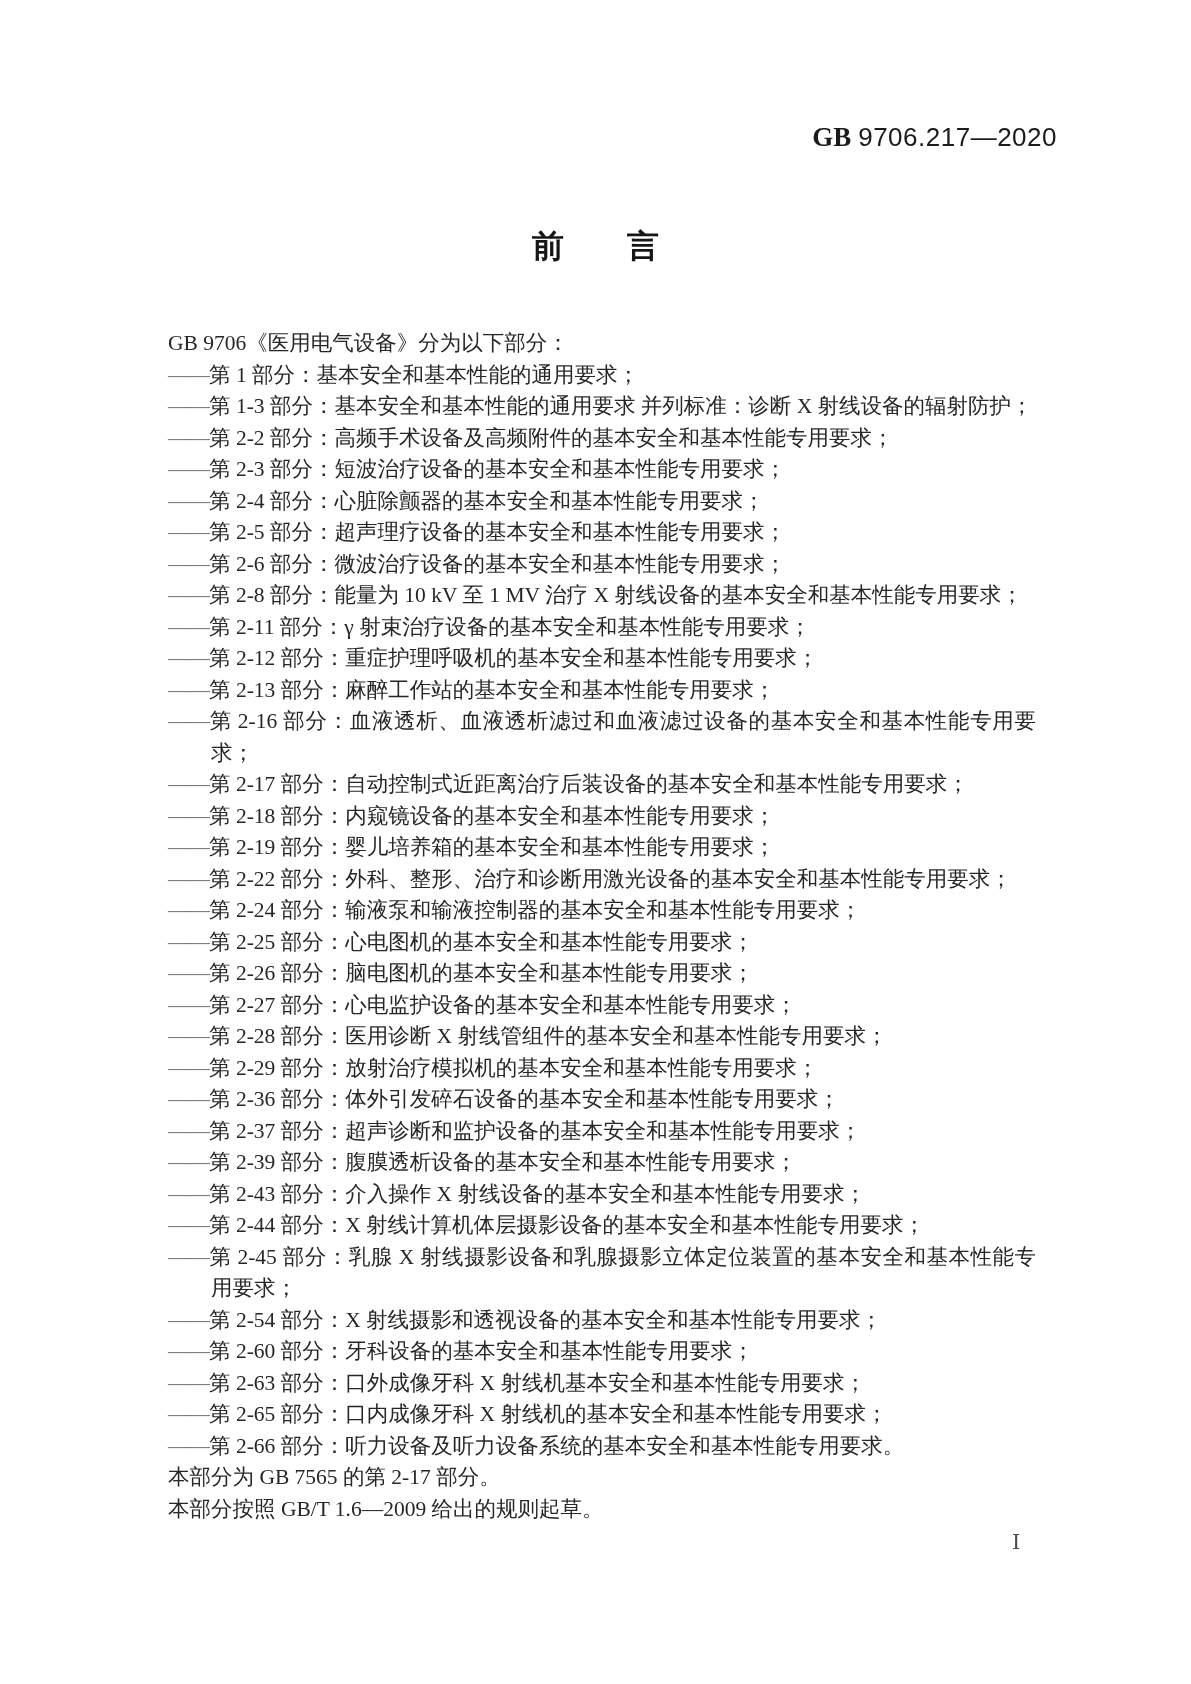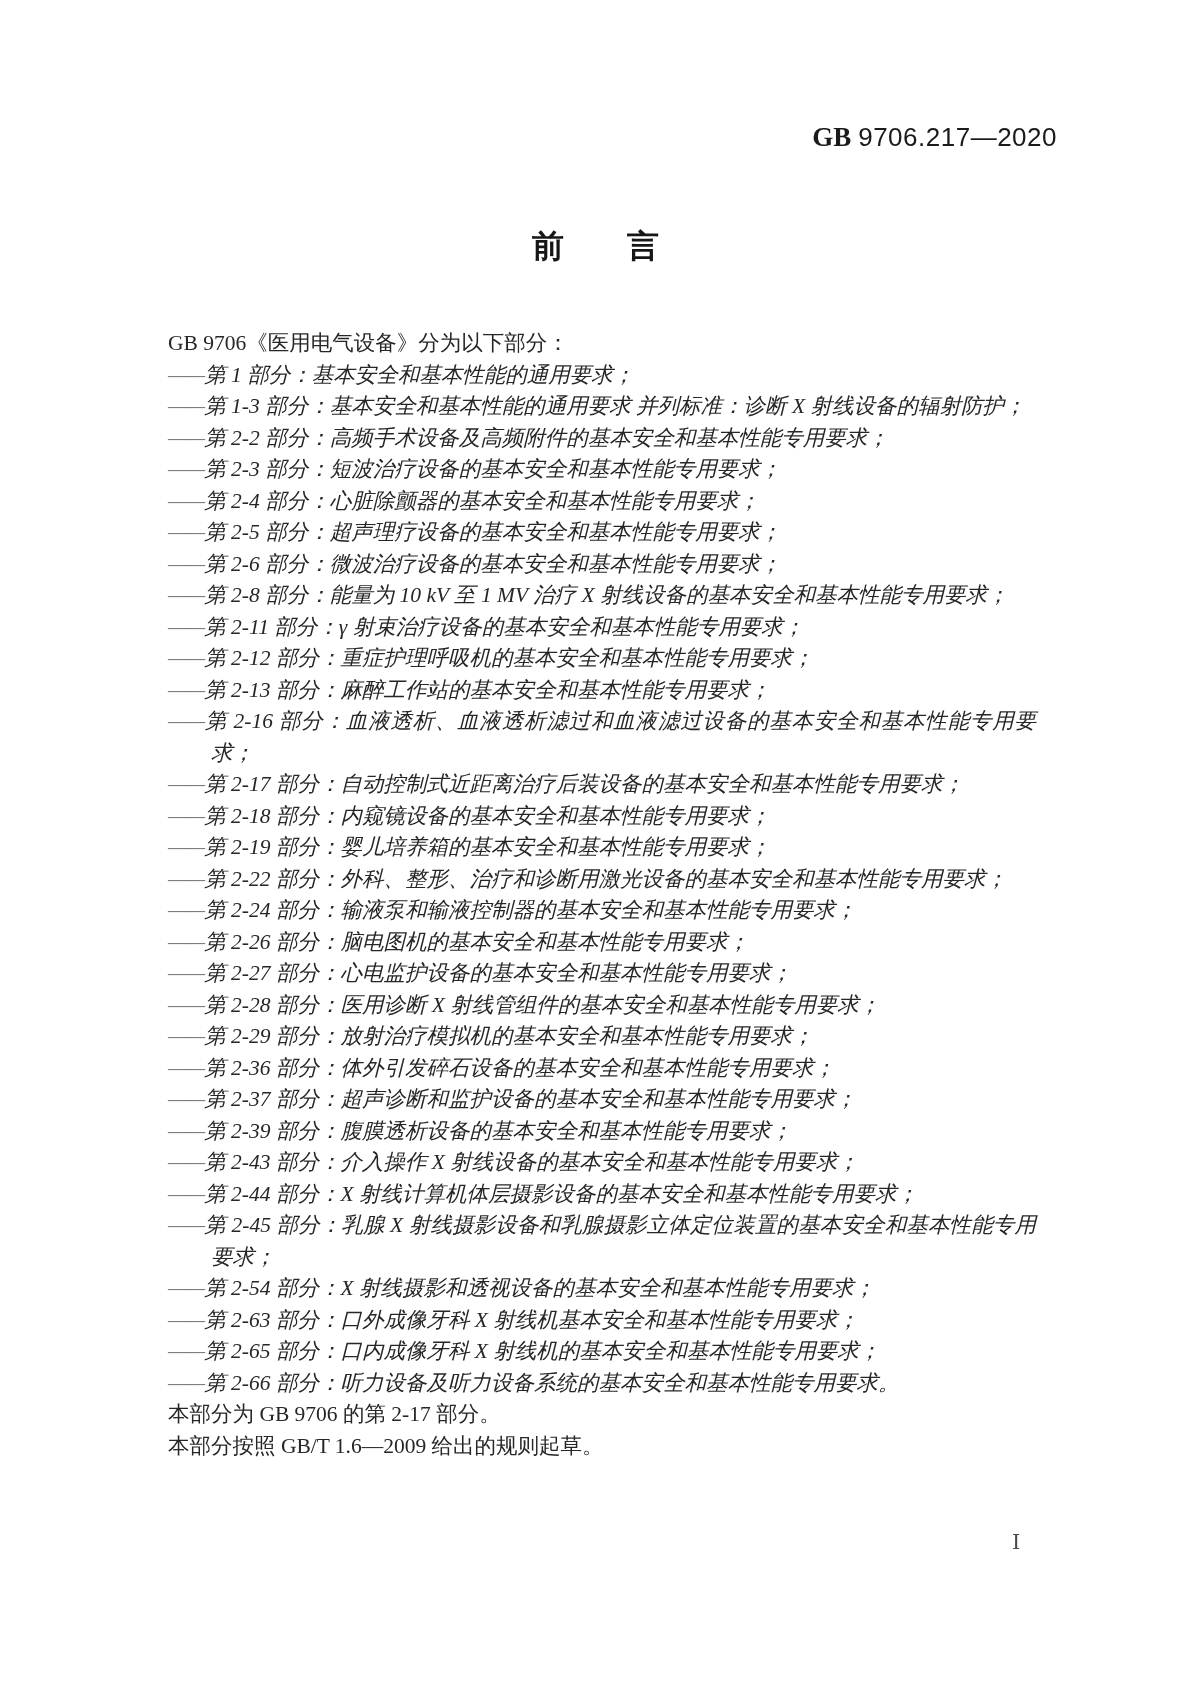--- a/index.html
+++ b/index.html
@@ -51,21 +51,20 @@
     position:absolute;
     left:168px; top:328px; width:868px;
     font-size:21.5px;
     line-height:31.5px;
   }
   .content p { margin:0; }
   .part-item {
     padding-left:43px;
     text-indent:-43px;
     text-align:justify;
-    font-style:italic;
   }
   .dash { color:#767676; letter-spacing:-1px; }
 
   
   .page-number {
     position:absolute;
     top:1530px; left:1012px;
     font-size:21px;
     line-height:24px;
     color:#4a4a4a;
@@ -99,34 +98,36 @@
         <p class="part-item"><span class="dash">——</span>第 2-8 部分：能量为 10 kV 至 1 MV 治疗 X 射线设备的基本安全和基本性能专用要求；</p>
         <p class="part-item"><span class="dash">——</span>第 2-11 部分：γ 射束治疗设备的基本安全和基本性能专用要求；</p>
         <p class="part-item"><span class="dash">——</span>第 2-12 部分：重症护理呼吸机的基本安全和基本性能专用要求；</p>
         <p class="part-item"><span class="dash">——</span>第 2-13 部分：麻醉工作站的基本安全和基本性能专用要求；</p>
         <p class="part-item"><span class="dash">——</span>第 2-16 部分：血液透析、血液透析滤过和血液滤过设备的基本安全和基本性能专用要求；</p>
         <p class="part-item"><span class="dash">——</span>第 2-17 部分：自动控制式近距离治疗后装设备的基本安全和基本性能专用要求；</p>
         <p class="part-item"><span class="dash">——</span>第 2-18 部分：内窥镜设备的基本安全和基本性能专用要求；</p>
         <p class="part-item"><span class="dash">——</span>第 2-19 部分：婴儿培养箱的基本安全和基本性能专用要求；</p>
         <p class="part-item"><span class="dash">——</span>第 2-22 部分：外科、整形、治疗和诊断用激光设备的基本安全和基本性能专用要求；</p>
         <p class="part-item"><span class="dash">——</span>第 2-24 部分：输液泵和输液控制器的基本安全和基本性能专用要求；</p>
+        <p class="part-item"><span class="dash">——</span>第 2-25 部分：心电图机的基本安全和基本性能专用要求；</p>
         <p class="part-item"><span class="dash">——</span>第 2-26 部分：脑电图机的基本安全和基本性能专用要求；</p>
         <p class="part-item"><span class="dash">——</span>第 2-27 部分：心电监护设备的基本安全和基本性能专用要求；</p>
         <p class="part-item"><span class="dash">——</span>第 2-28 部分：医用诊断 X 射线管组件的基本安全和基本性能专用要求；</p>
         <p class="part-item"><span class="dash">——</span>第 2-29 部分：放射治疗模拟机的基本安全和基本性能专用要求；</p>
         <p class="part-item"><span class="dash">——</span>第 2-36 部分：体外引发碎石设备的基本安全和基本性能专用要求；</p>
         <p class="part-item"><span class="dash">——</span>第 2-37 部分：超声诊断和监护设备的基本安全和基本性能专用要求；</p>
         <p class="part-item"><span class="dash">——</span>第 2-39 部分：腹膜透析设备的基本安全和基本性能专用要求；</p>
         <p class="part-item"><span class="dash">——</span>第 2-43 部分：介入操作 X 射线设备的基本安全和基本性能专用要求；</p>
         <p class="part-item"><span class="dash">——</span>第 2-44 部分：X 射线计算机体层摄影设备的基本安全和基本性能专用要求；</p>
         <p class="part-item"><span class="dash">——</span>第 2-45 部分：乳腺 X 射线摄影设备和乳腺摄影立体定位装置的基本安全和基本性能专用要求；</p>
         <p class="part-item"><span class="dash">——</span>第 2-54 部分：X 射线摄影和透视设备的基本安全和基本性能专用要求；</p>
+        <p class="part-item"><span class="dash">——</span>第 2-60 部分：牙科设备的基本安全和基本性能专用要求；</p>
         <p class="part-item"><span class="dash">——</span>第 2-63 部分：口外成像牙科 X 射线机基本安全和基本性能专用要求；</p>
         <p class="part-item"><span class="dash">——</span>第 2-65 部分：口内成像牙科 X 射线机的基本安全和基本性能专用要求；</p>
         <p class="part-item"><span class="dash">——</span>第 2-66 部分：听力设备及听力设备系统的基本安全和基本性能专用要求。</p>
       </div>
-    <p class="closing">本部分为 GB 9706 的第 2-17 部分。</p>
+    <p class="closing">本部分为 GB 7565 的第 2-17 部分。</p>
     <p class="closing">本部分按照 GB/T 1.6—2009 给出的规则起草。</p>
   </div>
 
   <div class="page-number">Ⅰ</div>
 
 </div>
 
 </body></html>

